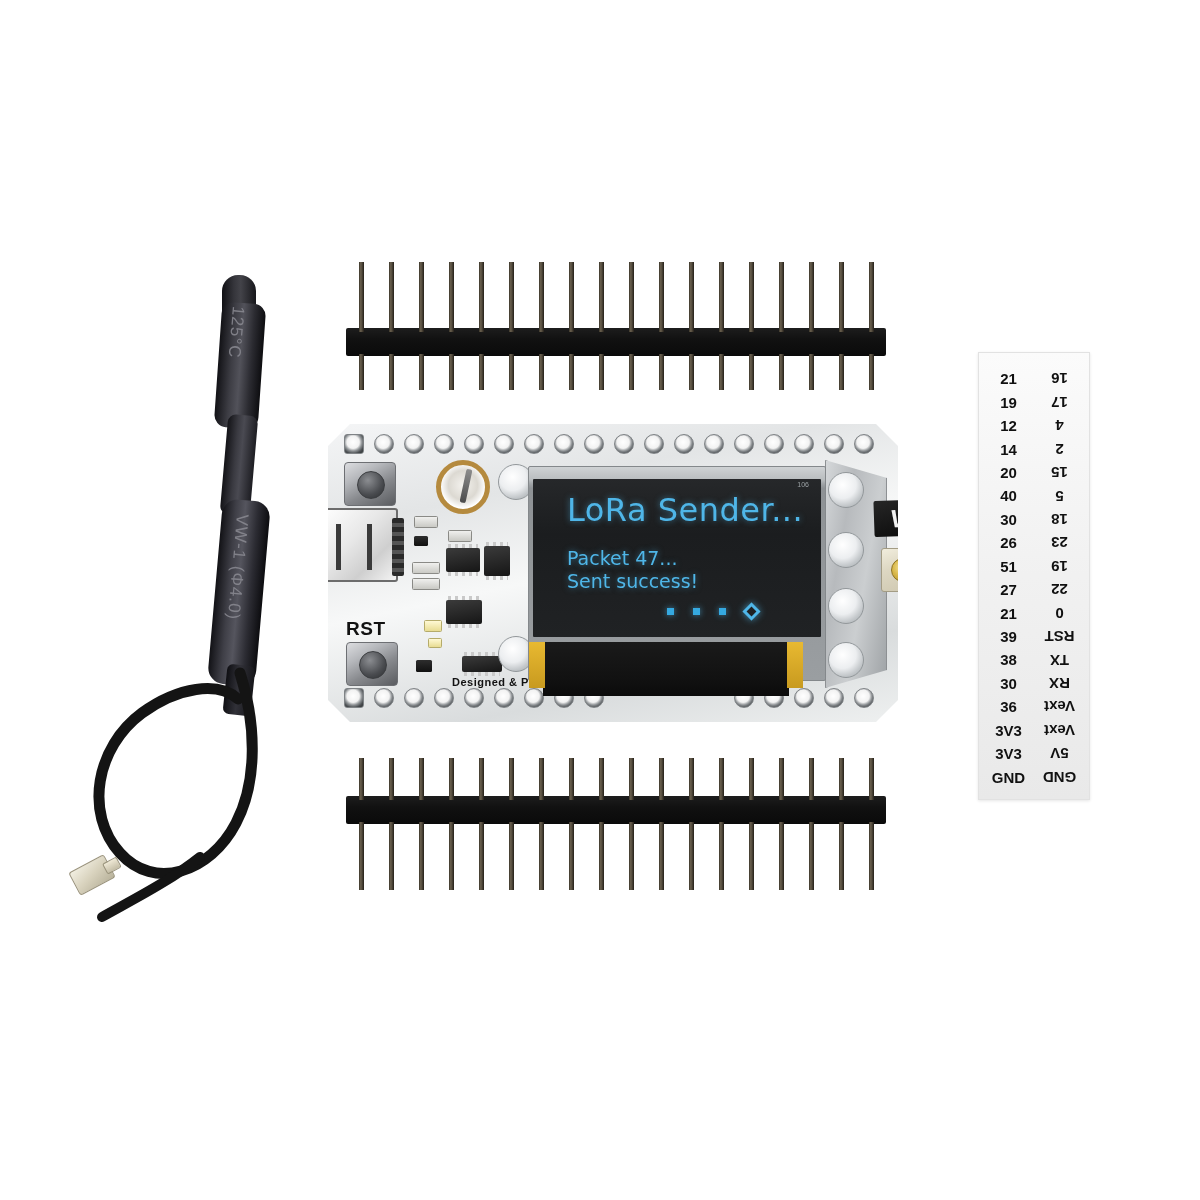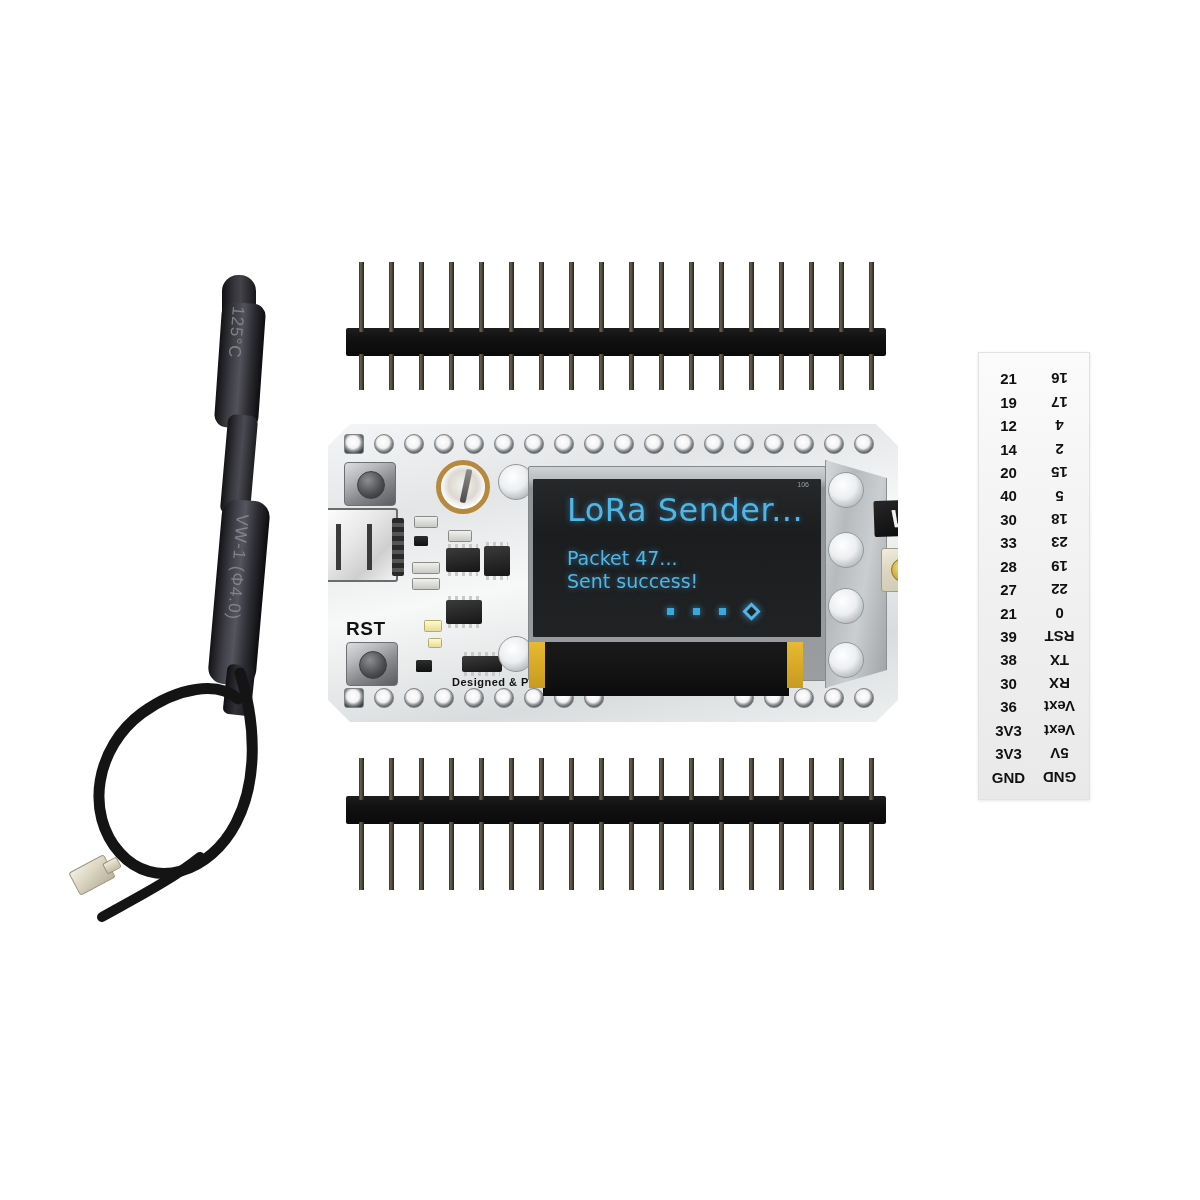--- a/index.html
+++ b/index.html
@@ -470,22 +470,22 @@
 
   <div id="pinout-card">
     <div class="pin-col" id="pin-col-left">
         <div class="pin-cell">21</div>
         <div class="pin-cell">19</div>
         <div class="pin-cell">12</div>
         <div class="pin-cell">14</div>
         <div class="pin-cell">20</div>
         <div class="pin-cell">40</div>
         <div class="pin-cell">30</div>
-        <div class="pin-cell">33</div>
-        <div class="pin-cell">28</div>
+        <div class="pin-cell">26</div>
+        <div class="pin-cell">51</div>
         <div class="pin-cell">27</div>
         <div class="pin-cell">21</div>
         <div class="pin-cell">39</div>
         <div class="pin-cell">38</div>
         <div class="pin-cell">30</div>
         <div class="pin-cell">36</div>
         <div class="pin-cell">3V3</div>
         <div class="pin-cell">3V3</div>
         <div class="pin-cell">GND</div>
       </div>

